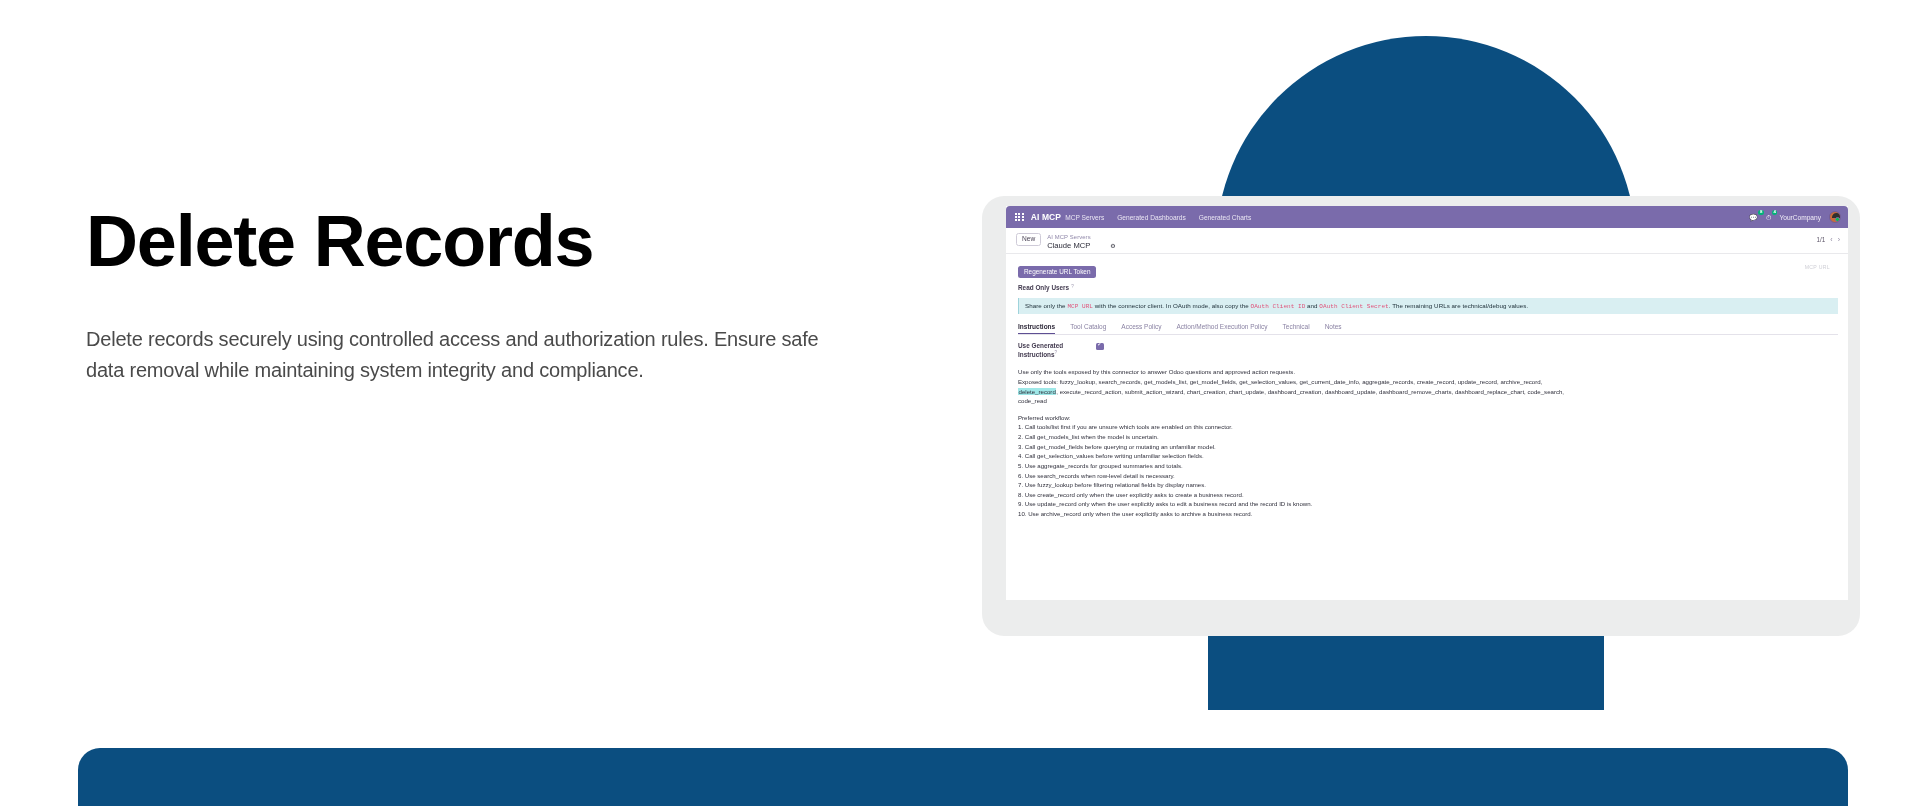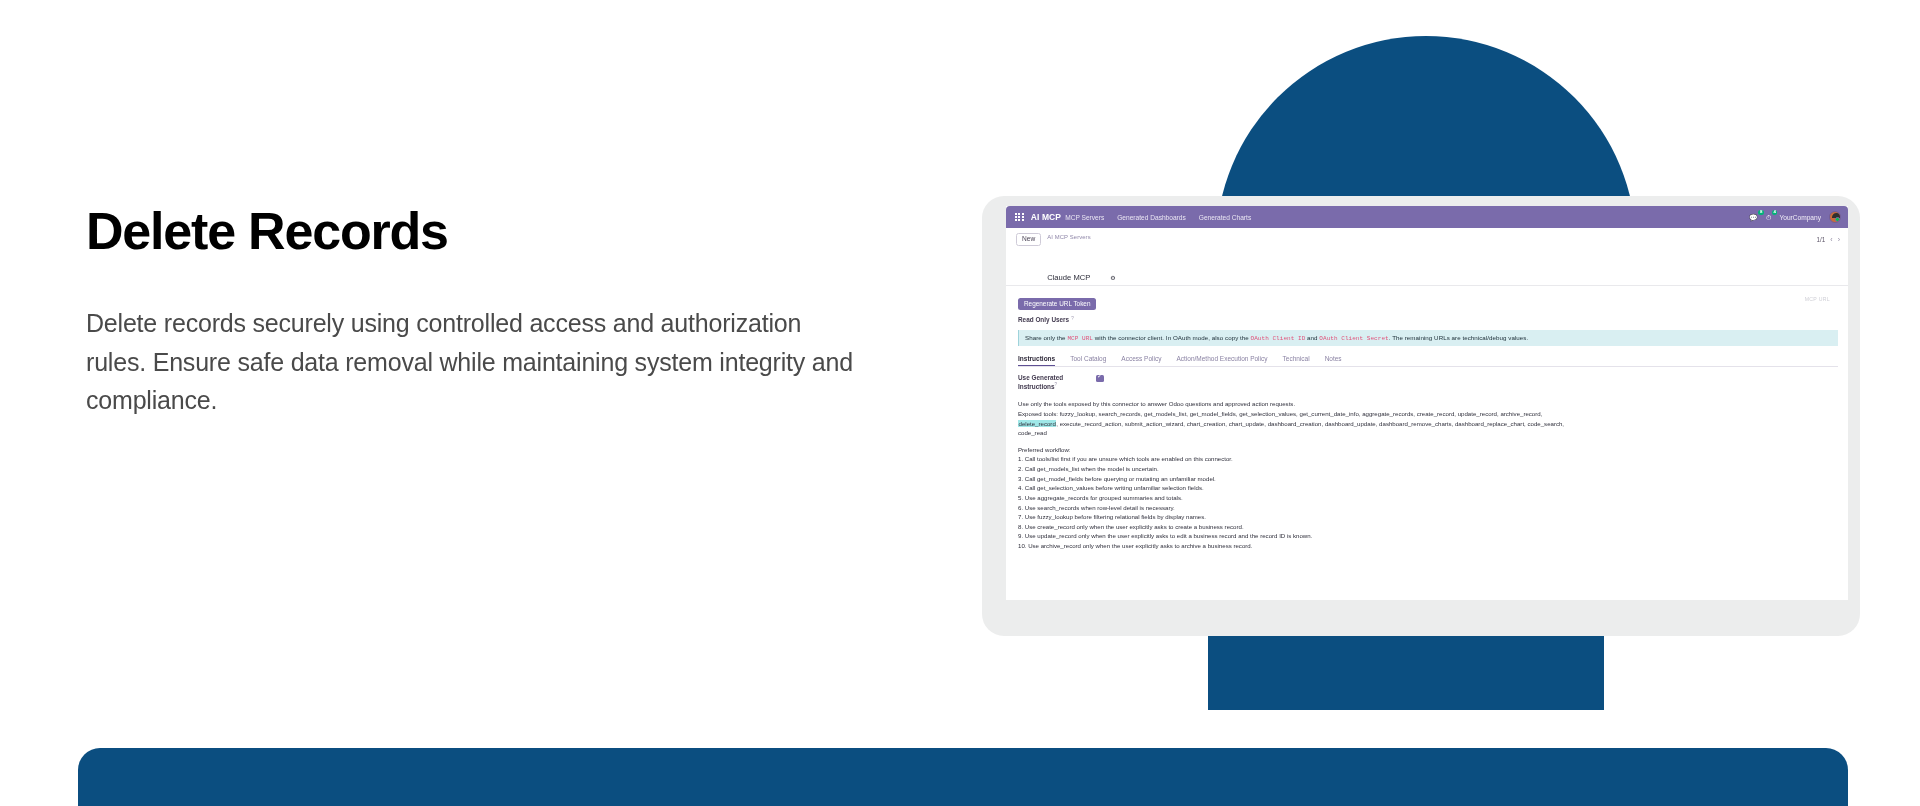--- a/index.html
+++ b/index.html
@@ -7,25 +7,25 @@
     width: 1920px; height: 806px;
     background: #ffffff;
     font-family: "Liberation Sans", sans-serif;
     overflow: hidden;
   }
   #stage { position: relative; width: 1920px; height: 806px; background: #fff; }
 
   
   .copy { position: absolute; left: 86px; top: 205px; width: 790px; }
   .headline {
-    font-size: 52px; font-weight: 700; color: #000;
+    font-size: 72px; font-weight: 700; color: #000;
     letter-spacing: -1.2px; line-height: 1.0;
   }
   .subcopy {
-    margin-top: 47px; font-size: 25px; line-height: 1.54;
+    margin-top: 47px; font-size: 20px; line-height: 1.54;
     color: #4a4a4a; font-weight: 400; letter-spacing: -0.2px;
     max-width: 770px;
   }
 
   
   .semicircle {
     position: absolute; left: 1216px; top: 36px;
     width: 420px; height: 210px;
     background: #0b4e80;
     border-radius: 210px 210px 0 0;
@@ -95,21 +95,21 @@
     padding: 5px 8px 3px 10px; background: #fff;
     border-bottom: 0.5px solid #e9e9ec;
   }
   .btn-new {
     font-size: 6.6px; color: #4b4456; background: #fff;
     border: 0.6px solid #cfcbd8; border-radius: 2.5px;
     padding: 2.4px 5px; margin-right: 6px; line-height: 1;
   }
   .bc-wrap { display:flex; flex-direction: column; gap: 1px; padding-top: 0.5px; }
   .bc-parent { font-size: 5.9px; color: #8f86a8; letter-spacing: .1px; }
-  .bc-current { font-size: 7.6px; color: #2b2b38; font-weight: 500; display:flex; align-items:center; gap:20px;margin-top:32px; }
+  .bc-current { font-size: 7.6px; color: #2b2b38; font-weight: 500; display:flex; align-items:center; gap:20px; }
   .gear { font-size: 6px; color: #3b3b47; }
   .cp-spacer { flex: 1; }
   .pager { display:flex; align-items:center; gap:5px; font-size:6.4px; color:#5e5669; padding-top:3px; }
   .pager .chev { color:#8f88a0; font-size: 7px; }
 
   
   .sheet { padding: 6px 10px 0 12px; position: relative; }
   .btn-regen {
     display: inline-block; background: #7a6bab; color: #fff;
     font-size: 6.4px; padding: 3px 6px; border-radius: 2.5px;

